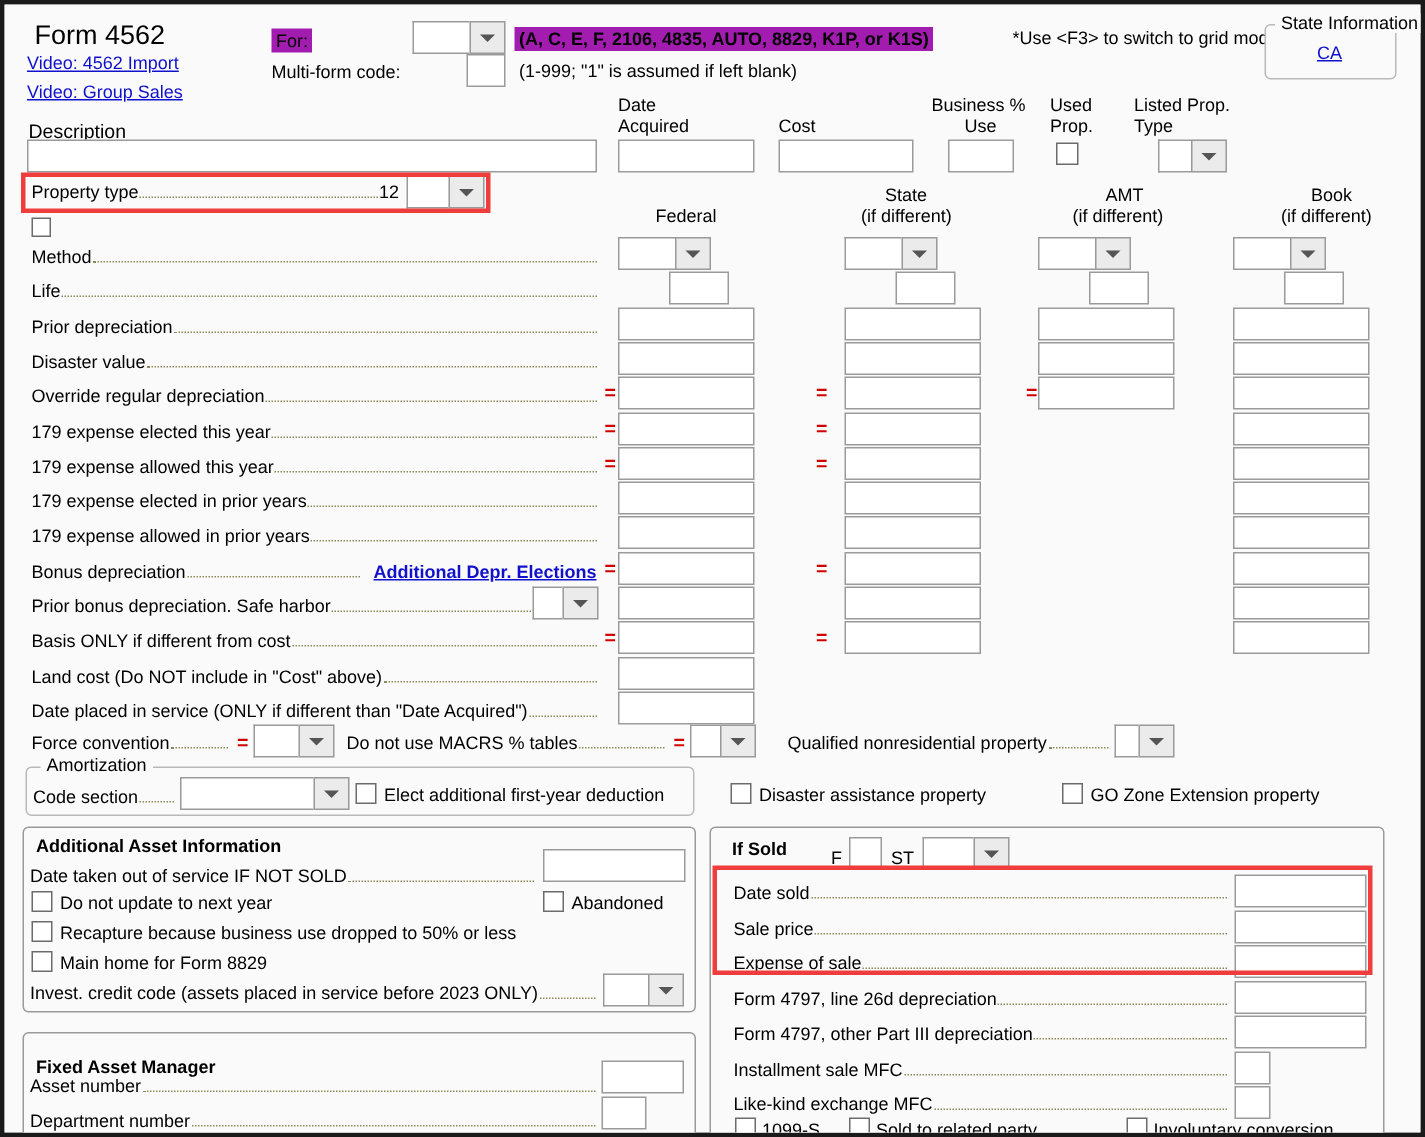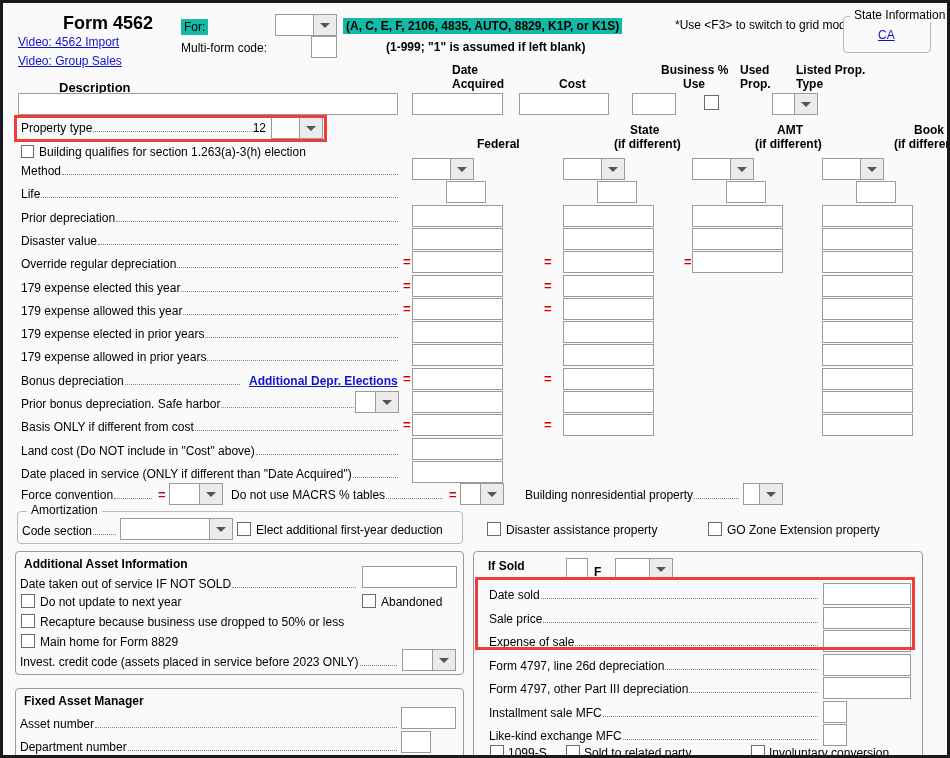--- a/index.html
+++ b/index.html
@@ -28,24 +28,24 @@
   }
   .combo .c-btn i{
     display:block;width:0;height:0;border-left:5px solid transparent;
     border-right:5px solid transparent;border-top:5px solid #555;
   }
   .cb{
     position:absolute;width:13px;height:13px;background:#fff;
     border:1px solid #6b6b6b;box-sizing:border-box;
   }
   .lbl{position:absolute;white-space:nowrap;line-height:14px;}
-  .bold{font-weight:bold;margin-left:40px;}
+  .bold{font-weight:normal;}
   .eqm{position:absolute;color:#d00000;font-weight:bold;font-size:13px;line-height:12px;}
   .lnk{color:#1111cc;text-decoration:underline;cursor:pointer;}
-  .hl{background:#14b8a6;}
+  .hl{background:#a21caf;}
 
   
   .row{position:absolute;display:flex;align-items:baseline;white-space:nowrap;}
   .row .txt{flex:0 0 auto;}
   .row .dots{
     flex:1 1 auto;border-bottom:1px dotted #8a8a5a;
     margin:0 1px 3px 1px;min-width:4px;height:8px;
   }
   .row .tail{flex:0 0 auto;}
 
@@ -126,21 +126,20 @@
   </div>
   <div class="combo" style="left:268px;top:114px;width:52px;">
     <div class="c-in"></div>
     <div class="c-btn">
         <i></i>
       </div>
   </div>
   <div class="redbox" style="left:11px;top:112px;width:313px;height:27px;"></div>
 
   <div class="cb" style="left:18px;top:142px;"></div>
-  <div class="lbl" style="left:36px;top:142px;">Building qualifies for section 1.263(a)-3(h) election</div>
 
   <div class="lbl bold" style="left:434px;top:134px;">Federal</div>
   <div class="lbl bold" style="left:587px;top:120px;">State</div>
   <div class="lbl bold" style="left:571px;top:134px;">(if different)</div>
   <div class="lbl bold" style="left:734px;top:120px;">AMT</div>
   <div class="lbl bold" style="left:712px;top:134px;">(if different)</div>
   <div class="lbl bold" style="left:871px;top:120px;">Book</div>
   <div class="lbl bold" style="left:851px;top:134px;">(if different)</div>
 
   <div id="grid-host">
@@ -306,21 +305,21 @@
   </div>
   <div class="eqm" style="left:446px;top:486px;">=</div>
   <div class="combo" style="left:457px;top:480px;width:44px;">
     <div class="c-in"></div>
     <div class="c-btn">
         <i></i>
       </div>
   </div>
 
   <div class="row" style="left:522px;top:485px;width:215px;">
-    <span class="txt">Building nonresidential property</span>
+    <span class="txt">Qualified nonresidential property</span>
     <span class="dots"></span>
   </div>
   <div class="combo" style="left:740px;top:480px;width:40px;">
     <div class="c-in"></div>
     <div class="c-btn">
         <i></i>
       </div>
   </div>
 
   <div class="grp" style="left:14px;top:508px;width:446px;height:33px;">
@@ -369,21 +368,21 @@
     <span class="dots"></span>
   </div>
   <div class="combo" style="left:399px;top:646px;width:54px;">
     <div class="c-in"></div>
     <div class="c-btn">
         <i></i>
       </div>
   </div>
 
   <div class="panel" style="left:12px;top:685px;width:449px;height:75px;">
-    <span class="panel-title" style="left:8px;top:5px;">Fixed Asset Manager</span>
+    <span class="panel-title" style="left:8px;top:15px;">Fixed Asset Manager</span>
   </div>
   <div class="row" style="left:17px;top:714px;width:378px;">
     <span class="txt">Asset number</span>
     <span class="dots"></span>
   </div>
   <div class="tbox" style="left:398px;top:704px;width:55px;"></div>
 
   <div class="row" style="left:17px;top:737px;width:378px;">
     <span class="txt">Department number</span>
     <span class="dots"></span>

